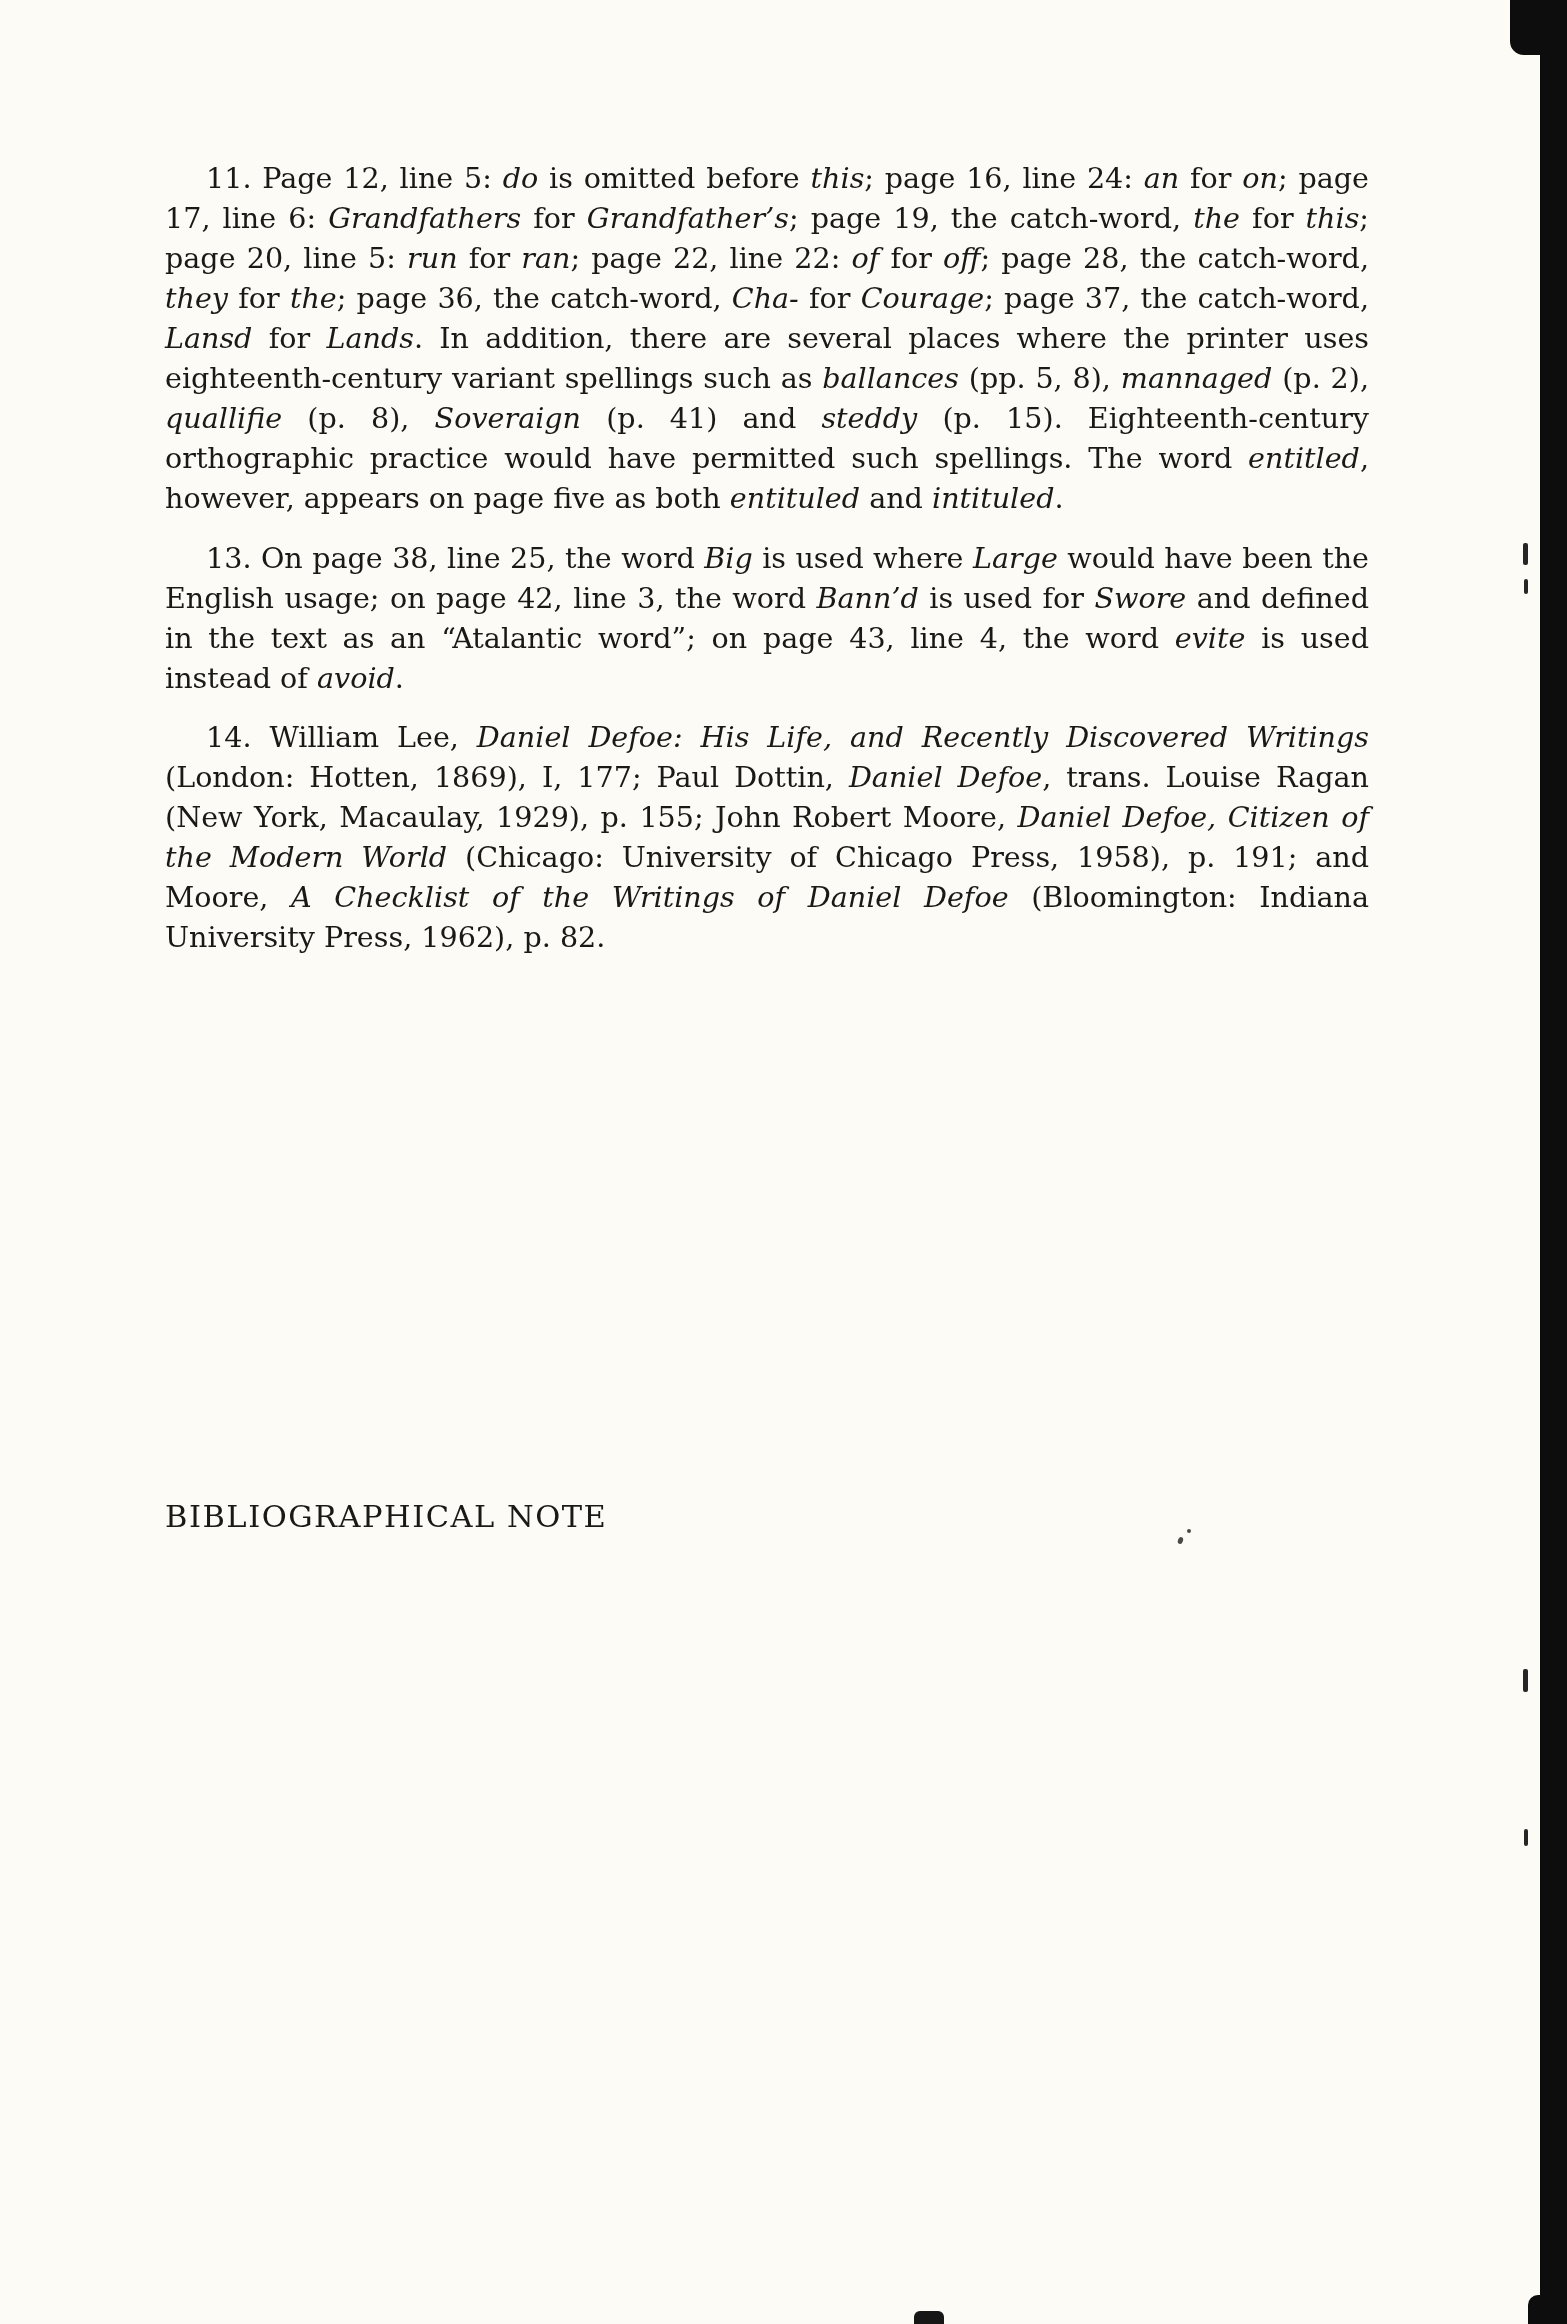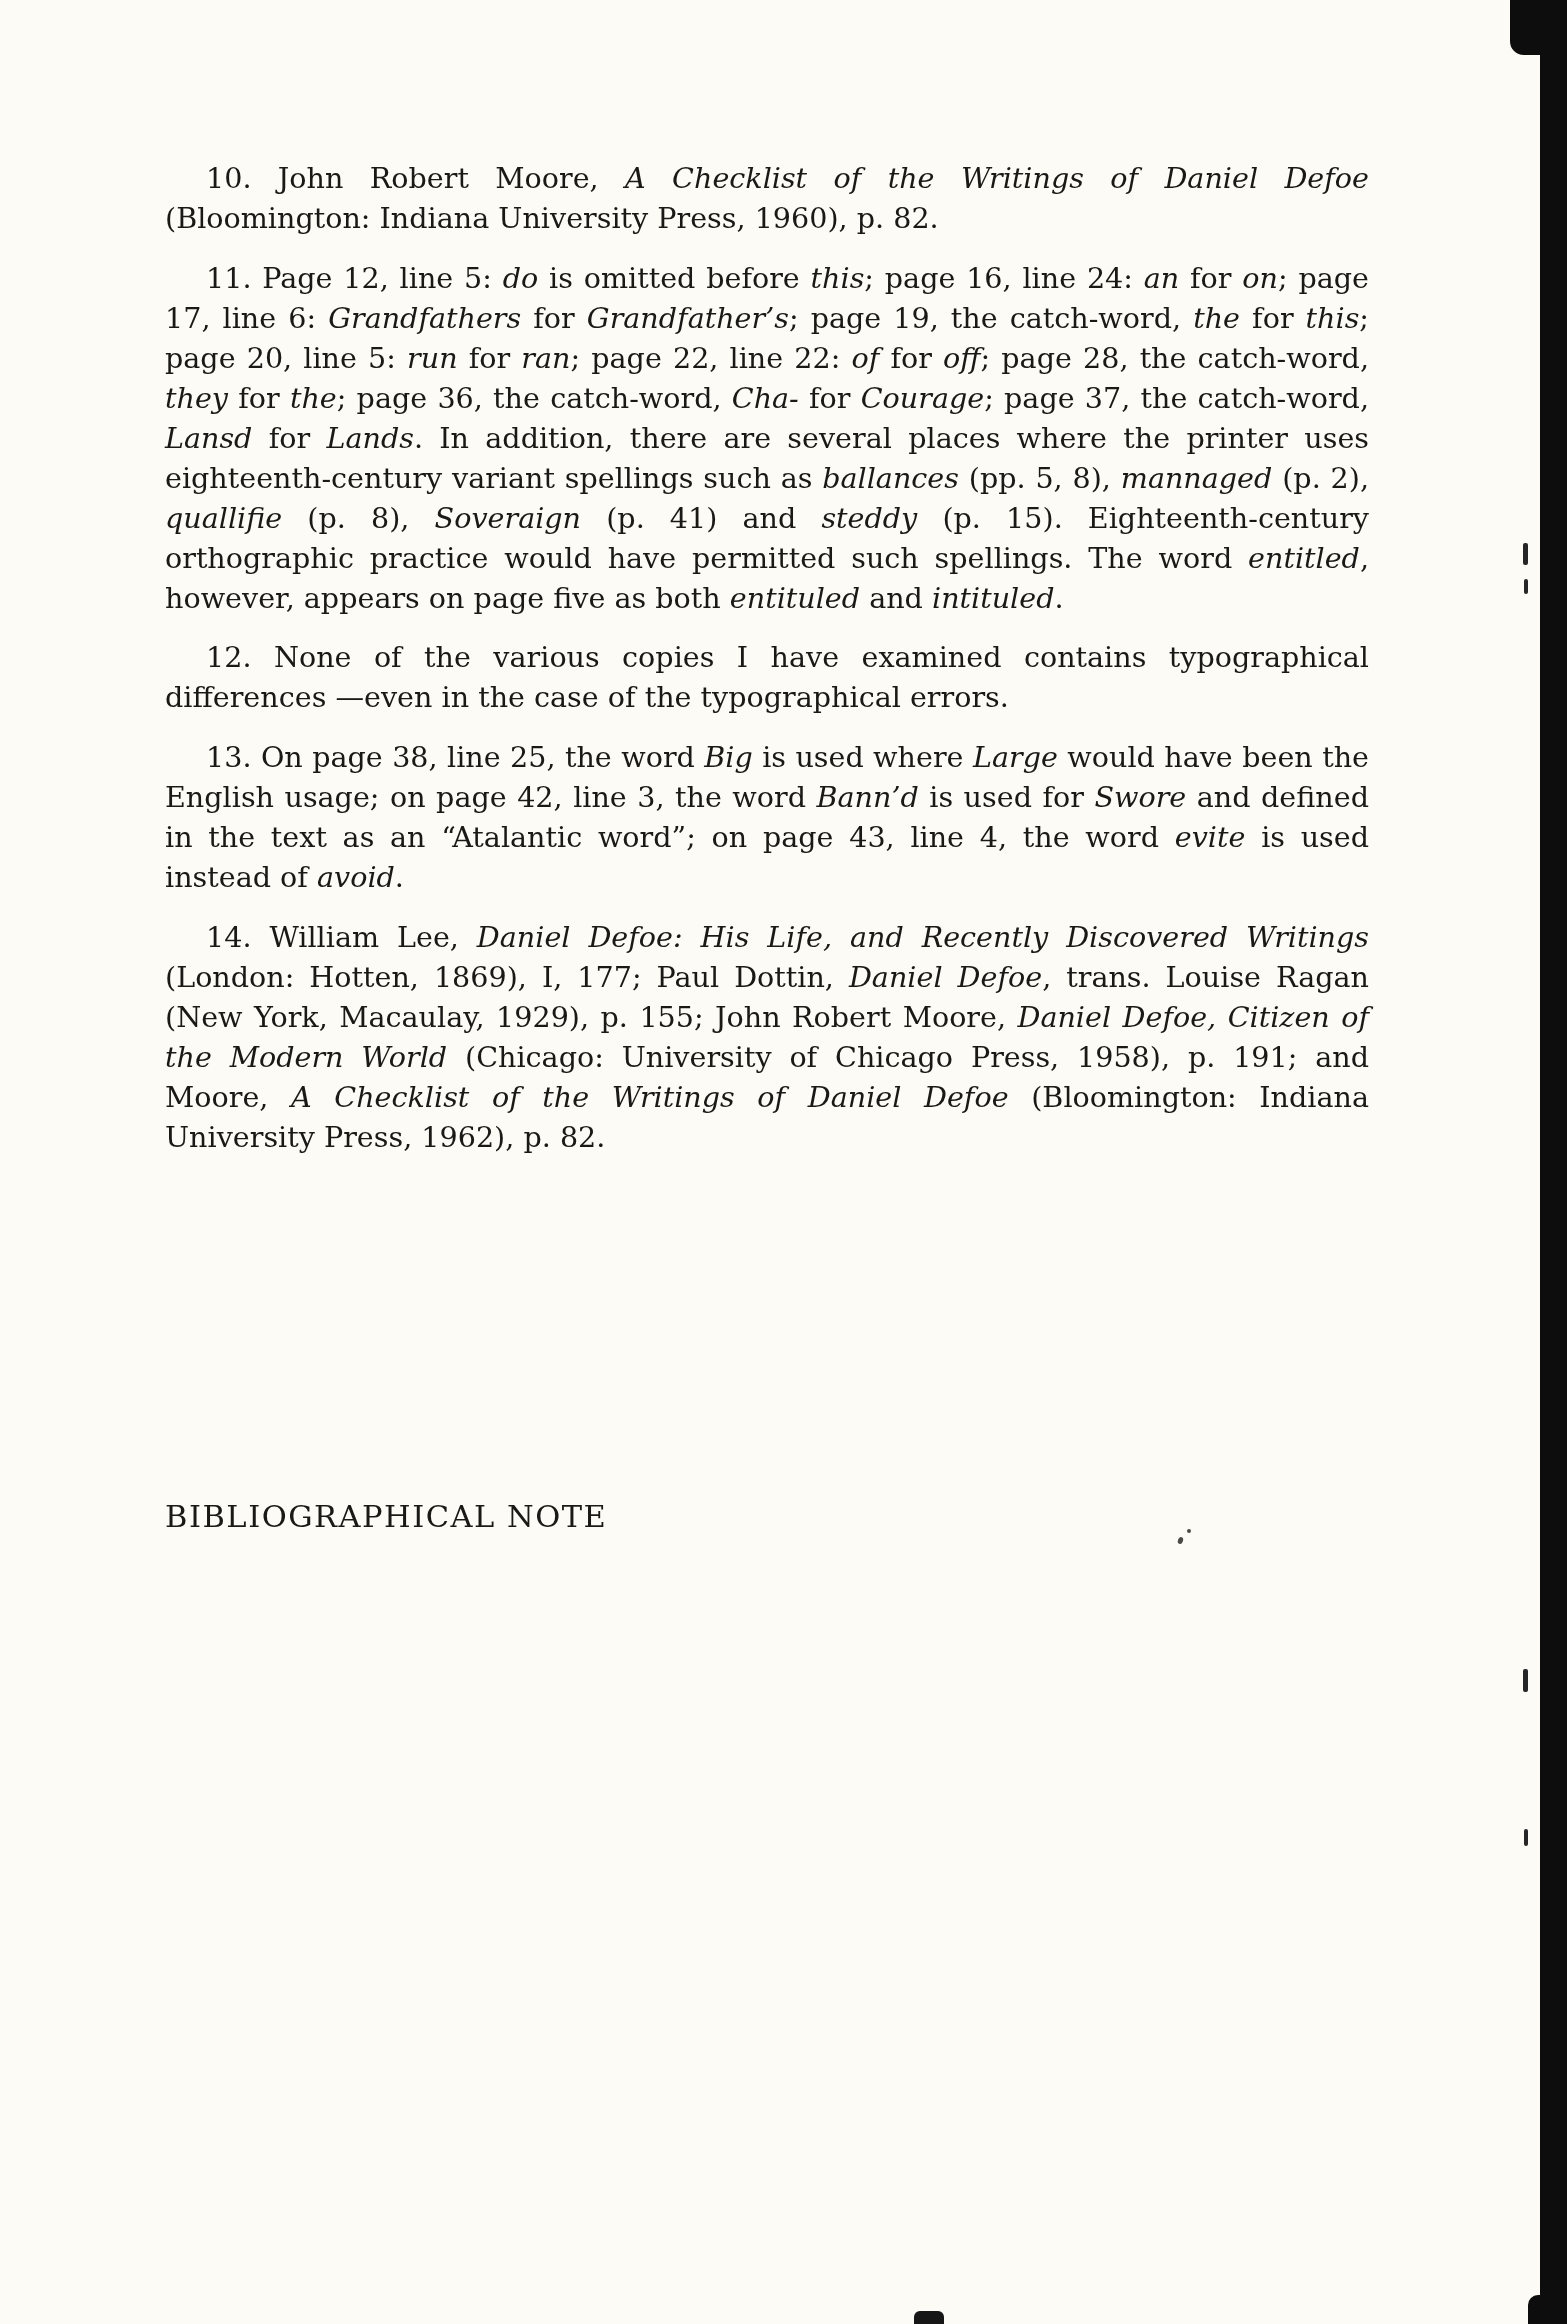--- a/index.html
+++ b/index.html
@@ -93,23 +93,21 @@
     background: #161616;
     border-radius: 5.9px 5.9px 0 0;
   }
 </style>
 </head>
 <body>
 
 <div class="page">
 
   <div class="notes">
-    <p class="note"><span>10. John Robert Moore, </span><em>A Checklist of the Writings of Daniel Defoe</em><span> (Bloomington: Indiana University Press, 1960), p. 82.</span></p>
     <p class="note"><span>11. Page 12, line 5: </span><em>do</em><span> is omitted before </span><em>this</em><span>; page 16, line 24: </span><em>an</em><span> for </span><em>on</em><span>; page 17, line 6: </span><em>Grandfathers</em><span> for </span><em>Grandfather’s</em><span>; page 19, the catch-word, </span><em>the</em><span> for </span><em>this</em><span>; page 20, line 5: </span><em>run</em><span> for </span><em>ran</em><span>; page 22, line 22: </span><em>of</em><span> for </span><em>off</em><span>; page 28, the catch-word, </span><em>they</em><span> for </span><em>the</em><span>; page 36, the catch-word, </span><em>Cha-</em><span> for </span><em>Courage</em><span>; page 37, the catch-word, </span><em>Lansd</em><span> for </span><em>Lands</em><span>. In addition, there are several places where the printer uses eighteenth-century variant spellings such as </span><em>ballances</em><span> (pp. 5, 8), </span><em>mannaged</em><span> (p. 2), </span><em>quallifie</em><span> (p. 8), </span><em>Soveraign</em><span> (p. 41) and </span><em>steddy</em><span> (p. 15). Eighteenth-century orthographic practice would have permitted such spellings. The word </span><em>entitled</em><span>, however, appears on page five as both </span><em>entituled</em><span> and </span><em>intituled</em><span>.</span></p>
-    <p class="note"><span>12. None of the various copies I have examined contains typographical differences —even in the case of the typographical errors.</span></p>
     <p class="note"><span>13. On page 38, line 25, the word </span><em>Big</em><span> is used where </span><em>Large</em><span> would have been the English usage; on page 42, line 3, the word </span><em>Bann’d</em><span> is used for </span><em>Swore</em><span> and defined in the text as an “Atalantic word”; on page 43, line 4, the word </span><em>evite</em><span> is used instead of </span><em>avoid</em><span>.</span></p>
     <p class="note"><span>14. William Lee, </span><em>Daniel Defoe: His Life, and Recently Discovered Writings</em><span> (London: Hotten, 1869), I, 177; Paul Dottin, </span><em>Daniel Defoe</em><span>, trans. Louise Ragan (New York, Macaulay, 1929), p. 155; John Robert Moore, </span><em>Daniel Defoe, Citizen of the Modern World</em><span> (Chicago: University of Chicago Press, 1958), p. 191; and Moore, </span><em>A Checklist of the Writings of Daniel Defoe</em><span> (Bloomington: Indiana University Press, 1962), p. 82.</span></p>
   </div>
 
   <h2 class="biblio-heading">BIBLIOGRAPHICAL NOTE</h2>
 
 
   <div class="scan-bar"></div>
   <div class="scan-corner"></div>
   <div class="scan-corner-bottom"></div>

